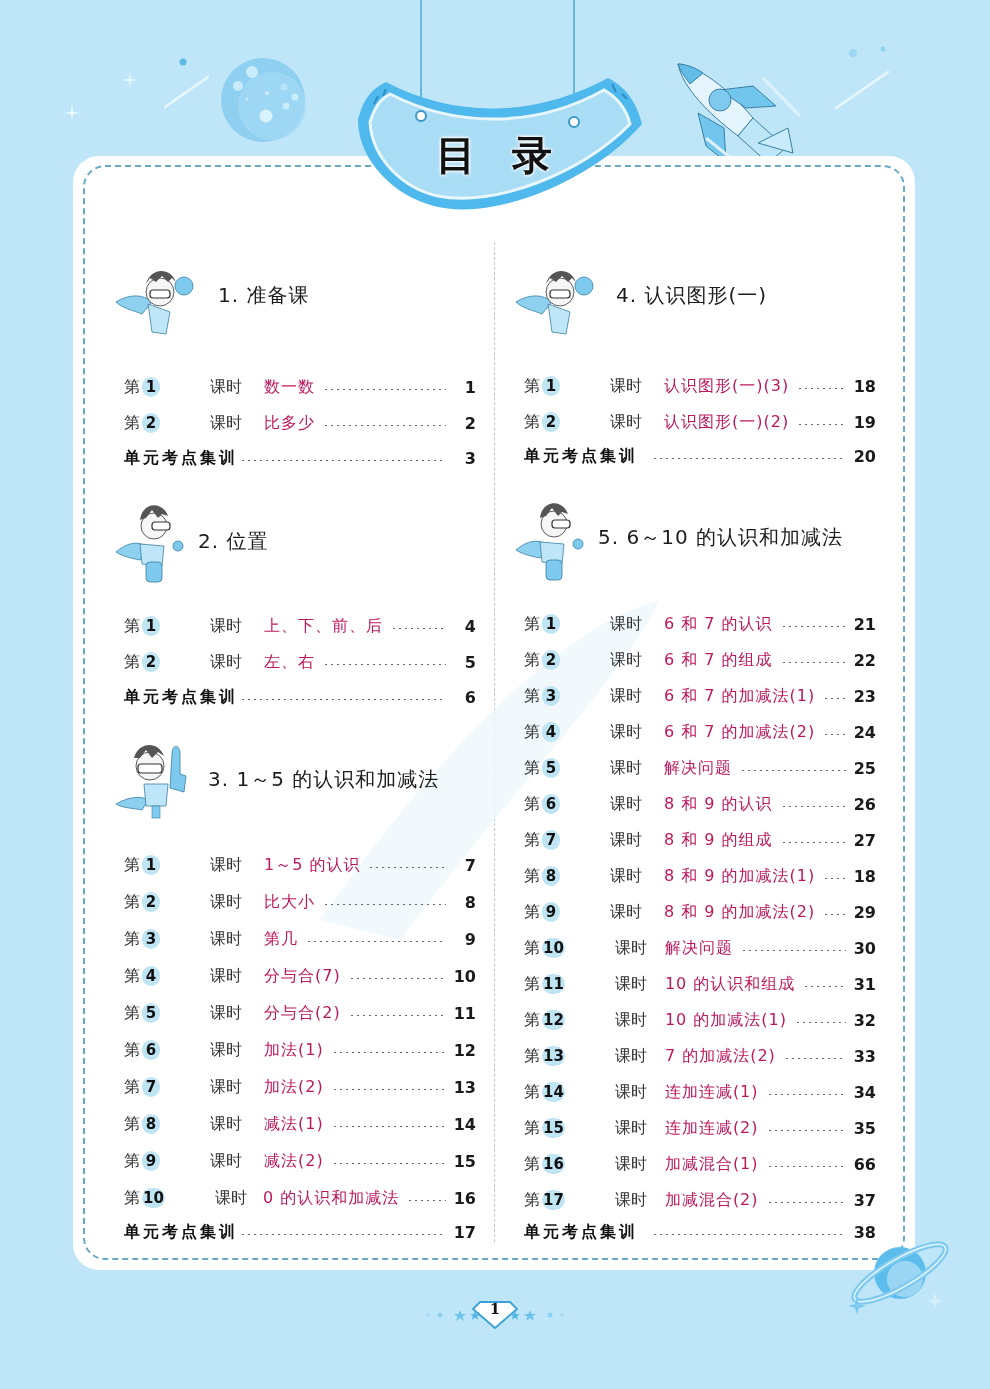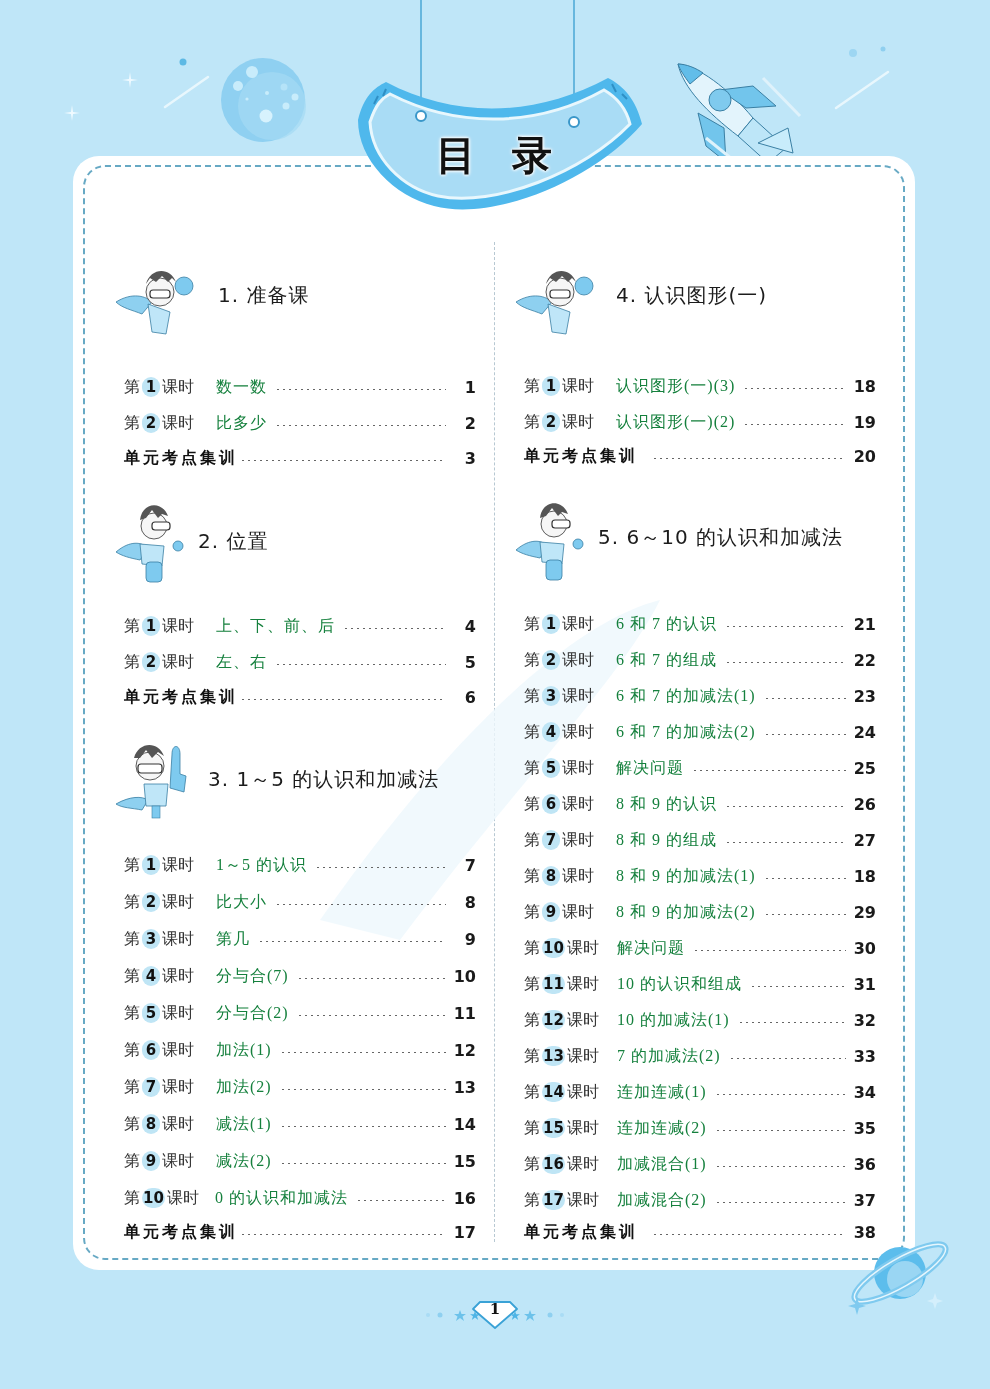--- a/index.html
+++ b/index.html
@@ -64,22 +64,22 @@
     min-width: 18px; height: 20px;
     border-radius: 10px;
     background: #bfe5f5;
     font-weight: bold;
     color: #111;
     font-size: 15px;
     margin: 0 2px;
     padding: 0 1px;
   }
   .badge.wide { min-width: 22px; background: #bfe5f5; }
-  .row .ke { margin-right: 22px; }
-  .row .title { color: #15803d; letter-spacing: 1px; font-family: Liberation Serif, serif; }
+  .row .ke { margin-right: 22px; margin-left: 48px; }
+  .row .title { color: #be185d; letter-spacing: 1px; }
   .dots {
     flex: 1;
     margin: 0 8px;
     height: 3px;
     align-self: center;
     background-image: radial-gradient(circle, #666 0.8px, transparent 1.1px);
     background-size: 6px 3px;
     background-repeat: repeat-x;
     margin-top: 4px;
   }
@@ -511,21 +511,21 @@
     <span class="title">连加连减(2)</span>
     <span class="dots"></span>
     <span class="page">35</span>
   </div>
   <div class="row" style="top:1151px">
     <span class="di">第</span>
     <span class="badge wide">16</span>
     <span class="ke" style="margin-right:18px">课时</span>
     <span class="title">加减混合(1)</span>
     <span class="dots"></span>
-    <span class="page">36</span>
+    <span class="page">66</span>
   </div>
   <div class="row" style="top:1187px">
     <span class="di">第</span>
     <span class="badge wide">17</span>
     <span class="ke" style="margin-right:18px">课时</span>
     <span class="title">加减混合(2)</span>
     <span class="dots"></span>
     <span class="page">37</span>
   </div>
   <div class="row review" style="top:1219px">

